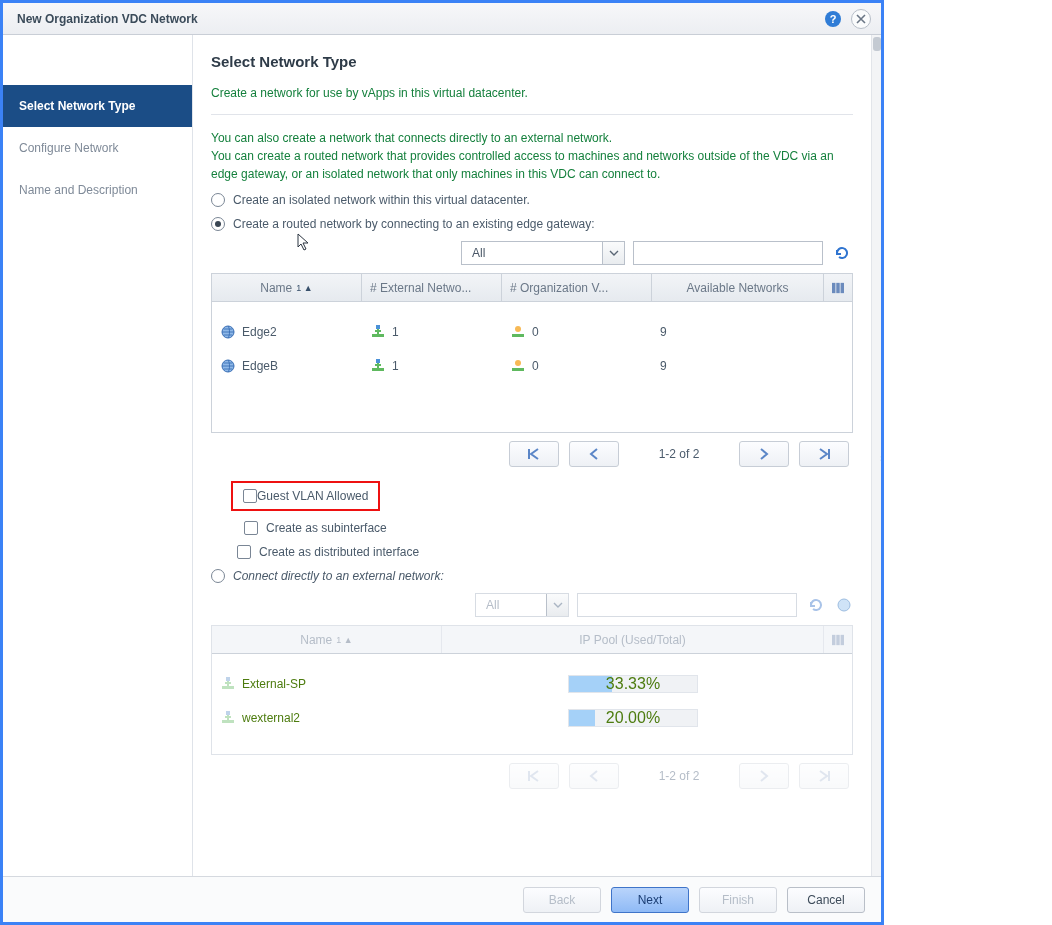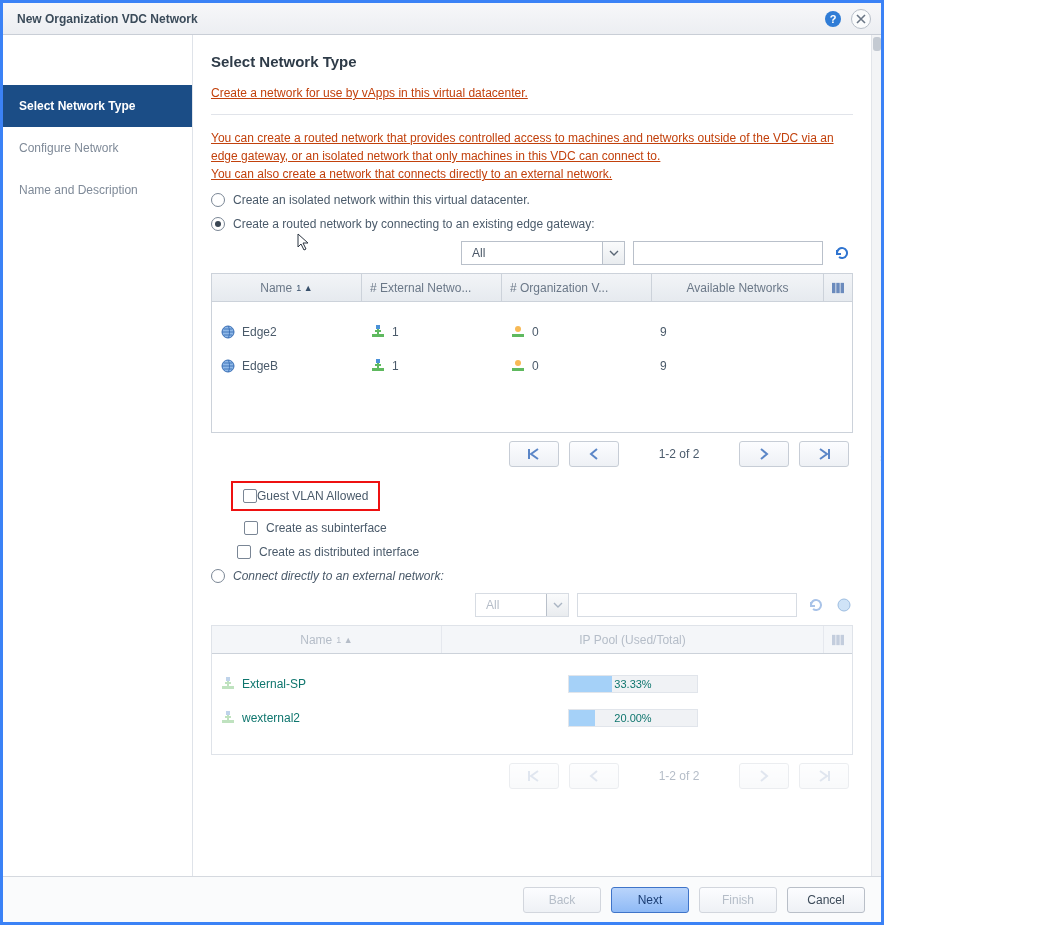--- a/index.html
+++ b/index.html
@@ -69,21 +69,21 @@
     background:#f3f4f6; border-left:1px solid #e2e5ea;
   }
   .vscroll .thumb {
     position:absolute; left:1px; width:8px; top:2px; height:14px;
     background:#c4cad2; border-radius:3px;
   }
   .vscroll .dots {
     position:absolute; right:-6px; top:50%; font-size:8px; color:#9aa3af; writing-mode:vertical-rl;
   }
   .heading { font-size:15px; font-weight:bold; color:#2e3b48; margin-bottom:14px; }
-  .subtext, .bodytext { color:#c2410c; line-height:1.5;text-decoration:underline; }
+  .subtext, .bodytext { color:#15803d; line-height:1.5; }
   .divider { height:1px; background:#e1e4ea; margin:12px 0 14px 0; }
   .radio-row, .check-row {
     display:flex; align-items:flex-end; gap:8px; margin:10px 0; color:#4a5a6a;
   }
   .radio, .chk {
     width:14px; height:14px; border-radius:50%; border:1px solid #7a8695;
     display:inline-flex; align-items:center; justify-content:center;
     flex-shrink:0;
   }
   .radio.selected::after{ content:""; width:6px; height:6px; background:#3a4653; border-radius:50%; }
@@ -149,28 +149,28 @@
   .pager .pbtn svg { stroke:#5b86c7; }
   .pager .pgtext { width:100px; text-align:center; color:#4b5b6c; }
   
   .disabled-block { color:#b5bdc8; }
   .disabled-block .select { border-color:#d7dce3; }
   .disabled-block .select .sel-text { color:#b5bdc8; }
   .disabled-block .textin { border-color:#d7dce3; color:#b5bdc8; }
   .disabled-block .tbl { border-color:#dfe3e9; }
   .disabled-block .tbl .hdr { background:#f4f6f9; }
   .disabled-block .tbl .hdr .col { color:#b5bdc8; border-color:#e5e8ee; }
-  .disabled-block .row .cell { color:#0f766e; }
+  .disabled-block .row .cell { color:#4d7c0f; }
   .disabled-block .pager .pbtn { opacity:.35; }
   .disabled-block .pager .pbtn svg { stroke:#a9b8d3; }
   .disabled-block .pager .pgtext { color:#b5bdc8; }
   .disabled-block .refresh svg path { stroke:#a9c3e8; }
   .progress-wrap { width:130px; height:18px; background:#f0f2f5; border:1px solid #e1e5eb; position:relative; }
   .progress-bar { position:absolute; left:0; top:0; bottom:0; background:#a5d1f8; }
-  .progress-label { position:absolute; inset:0; display:flex; align-items:center; justify-content:center; font-size:11px; }
+  .progress-label { position:absolute; inset:0; display:flex; align-items:center; justify-content:center; font-size:16px; }
   
   .footer {
     height:46px; border-top:1px solid #d5d9df; background:#fafbfc;
     display:flex; align-items:center; justify-content:flex-end; gap:10px; padding:0 16px;
   }
   .btn {
     min-width:78px; height:26px; border:1px solid #b9bfc8; border-radius:3px;
     background:linear-gradient(#fcfdff,#eef1f5); color:#3d4b5a; cursor:pointer;
     display:flex; align-items:center; justify-content:center;
   }
@@ -209,22 +209,22 @@
       <div class="step active"><span>Select Network Type</span></div>
       <div class="step"><span>Configure Network</span></div>
       <div class="step"><span>Name and Description</span></div>
     </div>
 
     <div class="content">
       <div class="scrollframe">
         <div class="heading">Select Network Type</div>
         <div class="subtext">Create a network for use by vApps in this virtual datacenter.</div>
         <div class="divider"></div>
+        <div class="bodytext">You can also create a network that connects directly to an external network.</div>
         <div class="bodytext">You can create a routed network that provides controlled access to machines and networks outside of the VDC via an edge gateway, or an isolated network that only machines in this VDC can connect to.</div>
-        <div class="bodytext">You can also create a network that connects directly to an external network.</div>
 
         <div class="radio-row">
           <span class="radio"></span>
           <span>Create an isolated network within this virtual datacenter.</span>
         </div>
 
         <div class="radio-row" style="position:relative;">
           <span class="radio selected"></span>
           <span>Create a routed network by connecting to an existing edge gateway:</span>
           <span class="cursor-arrow" style="left:86px; top:16px;">

